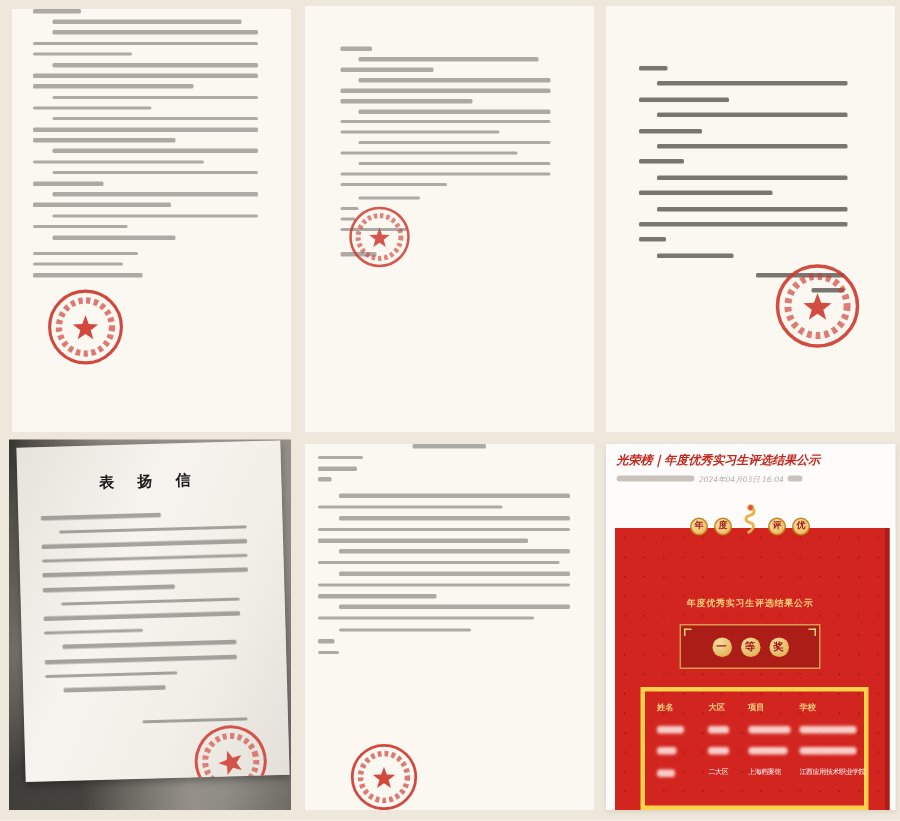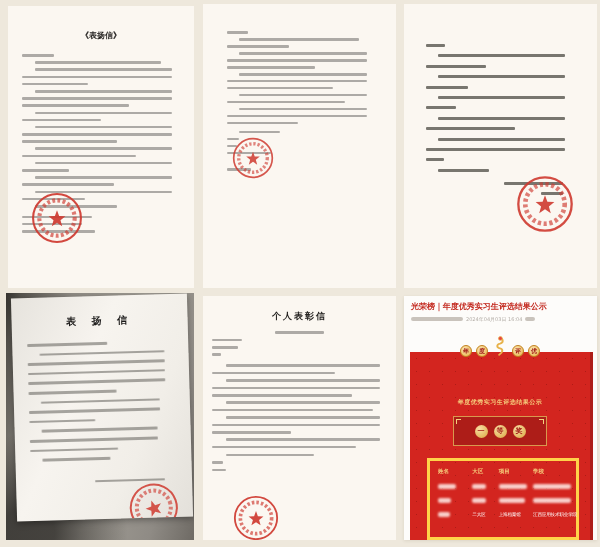--- a/index.html
+++ b/index.html
@@ -41,21 +41,21 @@
   .photo-paper .doc-body{padding:0 15px;}
   
   .seal{position:absolute;}
   .seal svg{width:100%;height:100%;display:block;}
   #c1 .seal{left:23px;top:186px;width:52px;height:52px;opacity:.92;}
   #c2 .seal{left:29px;top:133px;width:42px;height:42px;opacity:.85;}
   #c3 .seal{left:112px;top:171px;width:58px;height:58px;opacity:.9;}
   #c4 .seal{left:112px;top:188px;width:50px;height:50px;transform:rotate(-18deg);opacity:.85;}
   #c5 .seal{left:30px;top:199px;width:46px;height:46px;opacity:.92;}
   
-  .art-head{padding:6px 7px 0 7px;}
+  .art-head{padding:6px 7px 0 7px;font-style:italic;}
   .art-title{color:var(--article_title_red,#c3281e);font-size:8px;font-weight:bold;line-height:1.2;}
   .art-meta{display:flex;align-items:center;gap:3px;margin-top:4px;}
   .meta-bar{height:4px;border-radius:2px;background:#c9c3bc;filter:blur(.4px);}
   .art-meta .date{font-size:5px;color:var(--meta_gray,#b3ada7);white-space:nowrap;}
   .poster{position:absolute;left:6px;top:56px;width:180px;height:188px;
       background-color:var(--poster_red,#d3251f);
       background-image:radial-gradient(circle, rgba(110,10,8,.35) .8px, transparent 1px);
       background-size:13px 13px;border-right:3px solid var(--banner_red,#ad1d18);}
   .badge-row{position:absolute;top:-7px;left:0;width:100%;display:flex;justify-content:center;align-items:center;gap:4px;}
   .badge{width:10px;height:10px;border-radius:50%;background:radial-gradient(circle at 35% 30%,#fbe3ae,var(--gold_deep,#e8b34b));
@@ -77,21 +77,20 @@
   .rb{height:5px;border-radius:2px;background:rgba(255,236,232,.85);filter:blur(1.1px);}
   .ptable .tx{color:#fff;font-size:4.6px;letter-spacing:-.2px;white-space:nowrap;}
 </style>
 </head>
 <body>
 
 <div id="stage">
 
   <div class="cell" id="c1">
     <div class="paper">
-      <div class="doc-title">《表扬信》</div>
       <div class="doc-body">
           <div class="tl" style="width: 20%;"></div>
           <div class="tl ind" style="width: 80%; margin-top: 2.5px;"></div>
           <div class="tl ind" style="width: 87%; margin-top: 2.5px;"></div>
           <div class="tl" style="width: 95%;"></div>
           <div class="tl" style="width: 42%;"></div>
           <div class="tl ind" style="width: 87%; margin-top: 2.5px;"></div>
           <div class="tl" style="width: 95%;"></div>
           <div class="tl" style="width: 68%;"></div>
           <div class="tl ind" style="width: 87%; margin-top: 2.5px;"></div>
@@ -208,21 +207,20 @@
   <circle cx="50" cy="50" r="46" fill="none" stroke="#cf3a30" stroke-width="4"></circle>
   <circle cx="50" cy="50" r="34" fill="none" stroke="#cf3a30" stroke-width="8" stroke-dasharray="5.5 4.5" opacity=".72"></circle>
   <polygon fill="#cf3a30" points="50,35 54.1,46.3 66.2,46.7 56.7,54.2 60,65.8 50,59 40,65.8 43.3,54.2 33.8,46.7 45.9,46.3"></polygon>
 </svg>
         </div>
     </div>
   </div>
 
   <div class="cell" id="c5">
     <div class="paper">
-      <div class="doc-title">个人表彰信</div>
       <div class="doc-body">
           <div class="tl c" style="width: 28%;"></div>
           <div class="tl" style="width: 17%; margin-top: 5px;"></div>
           <div class="tl" style="width: 15%; margin-top: 3px;"></div>
           <div class="tl" style="width: 5%; margin-top: 3px;"></div>
           <div class="tl ind" style="width: 88%; margin-top: 8.5px;"></div>
           <div class="tl" style="width: 70%;"></div>
           <div class="tl ind" style="width: 88%; margin-top: 2.5px;"></div>
           <div class="tl" style="width: 96%;"></div>
           <div class="tl" style="width: 80%;"></div>

